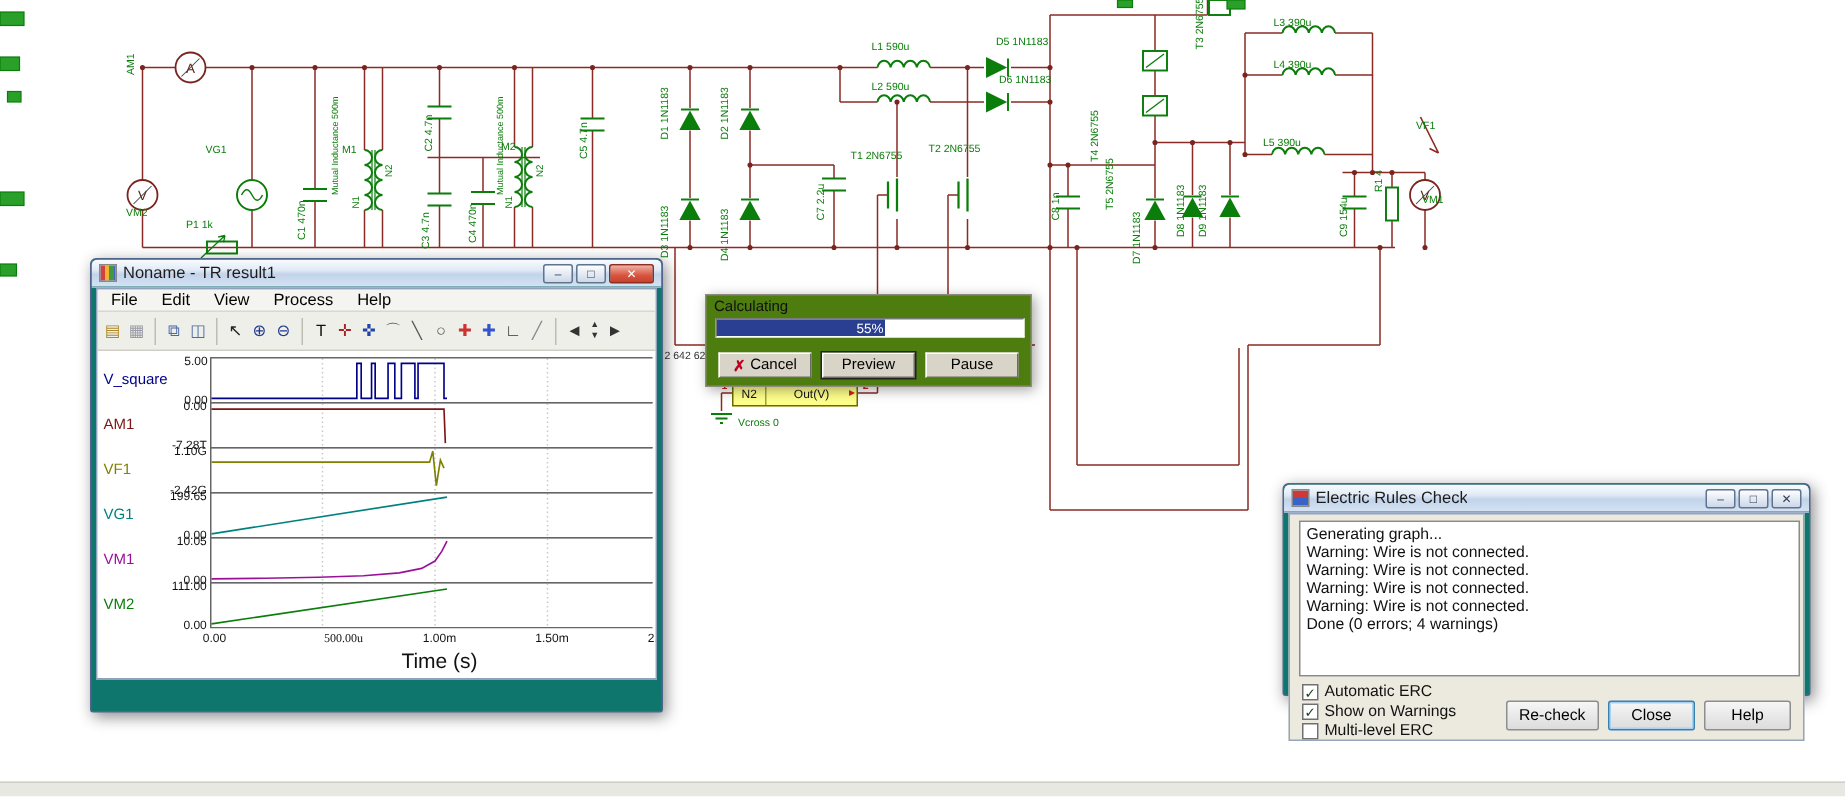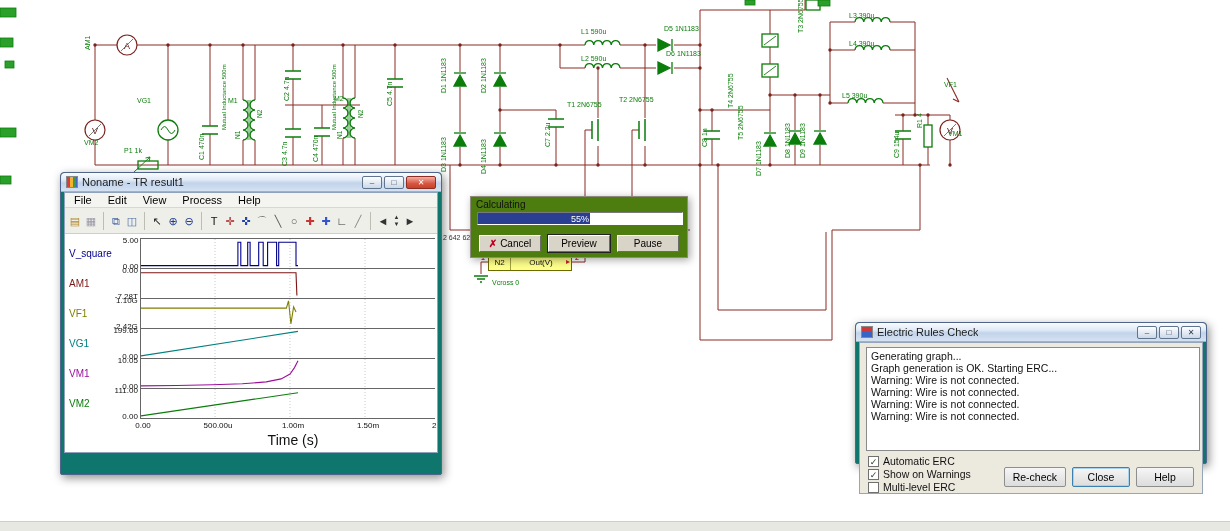--- a/index.html
+++ b/index.html
@@ -449,21 +449,21 @@
               <line x1="75" x2="75" y1="1" y2="30" stroke="#c9c9c9" stroke-dasharray="1,2"></line>
               <line x1="150" x2="150" y1="1" y2="30" stroke="#c9c9c9" stroke-dasharray="1,2"></line>
               <line x1="225" x2="225" y1="1" y2="30" stroke="#c9c9c9" stroke-dasharray="1,2"></line>
               <rect x="0.5" y="0.5" width="299" height="30" fill="none" stroke="#666"></rect>
               <polyline points="1.0,27.9 158.0,4.7" fill="none" stroke="#0b7d0b" stroke-width="1.1"></polyline>
             </svg>
           </div>
         </div>
       <div class="xticks" id="xticks">
           <span style="left: 76px;">0.00</span>
-          <span style="left: 151px;">500.00u</span>
+          <span style="left: 162px; font-family: Liberation Serif, serif;">500.00u</span>
           <span style="left: 226px;">1.00m</span>
           <span style="left: 301px;">1.50m</span>
           <span style="left: 376px;">2.00m</span>
         </div>
       <div class="xlabel">Time (s)</div>
     </div>
   </div>
 </div>
 
 <div id="calc-dialog">
@@ -488,25 +488,25 @@
     <span class="title-text">Electric Rules Check</span>
     <span class="cap-btns">
       <span class="cap-btn">–</span>
       <span class="cap-btn">□</span>
       <span class="cap-btn">✕</span>
     </span>
   </div>
   <div class="erc-body">
     <div id="erc-log">
         <div>Generating graph...</div>
-        <div>Graph generation is OK. Starting ERC...</div>
         <div>Warning: Wire is not connected.</div>
         <div>Warning: Wire is not connected.</div>
         <div>Warning: Wire is not connected.</div>
         <div>Warning: Wire is not connected.</div>
+        <div>Done (0 errors; 4 warnings)</div>
       </div>
     <div id="erc-checks">
         <div class="chk-row">
           <span class="chk-box">✓</span>
           <span>Automatic ERC</span>
         </div>
         <div class="chk-row">
           <span class="chk-box">✓</span>
           <span>Show on Warnings</span>
         </div>

